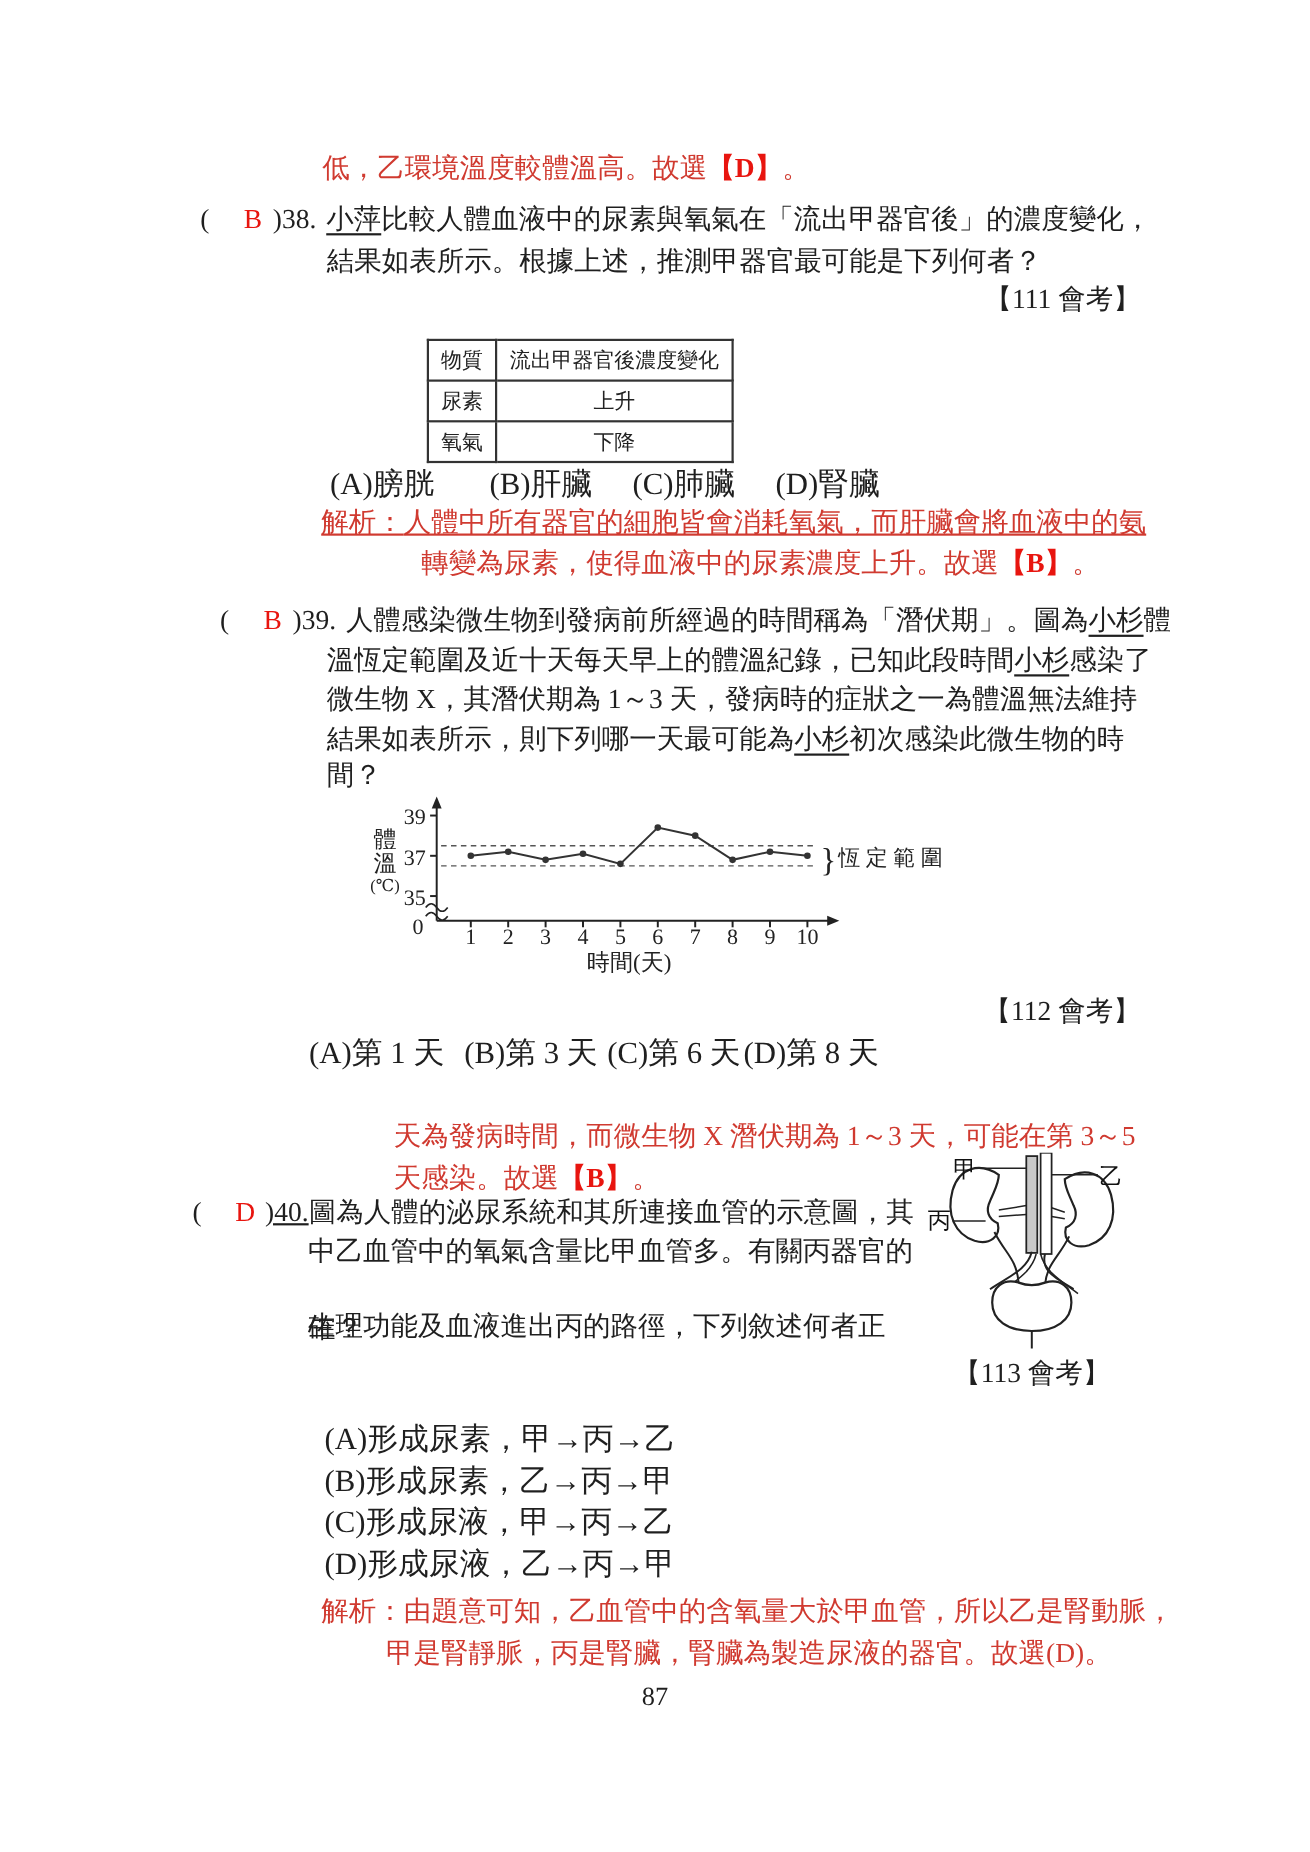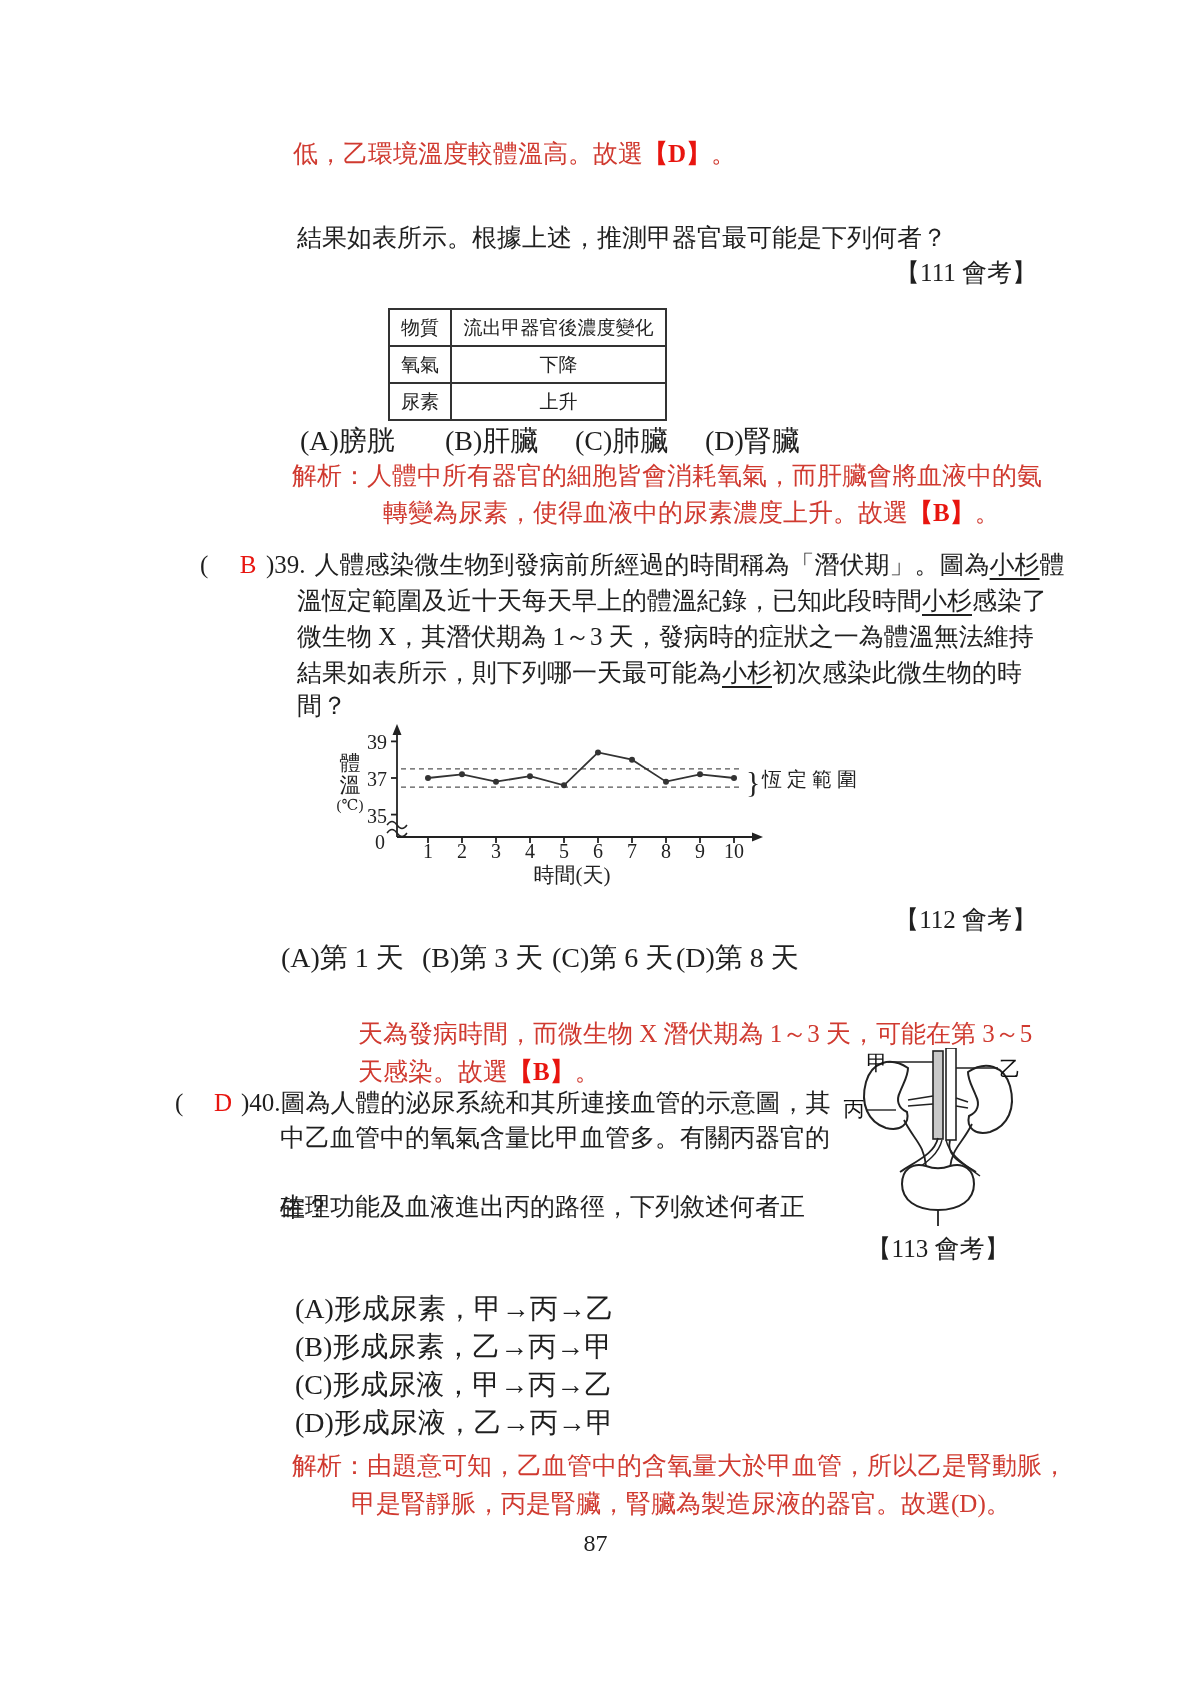--- a/index.html
+++ b/index.html
@@ -5,21 +5,21 @@
   html,body{margin:0;padding:0;background:#ffffff;}
   .page{position:relative;width:1191px;height:1684px;background:#fff;overflow:hidden;
         font-family:"Liberation Serif","DejaVu Serif",serif;color:var(--ink,#1f1f1f);}
   .line{position:absolute;font-size:25px;line-height:36px;white-space:nowrap;}
   .red{color:var(--red,#d03a30);}
   .r-ans{color:var(--ansred,#e8150f);font-weight:700;}
   .r-u{text-decoration:underline;text-underline-offset:5px;text-decoration-thickness:1.5px;}
   .mk-open{display:inline-block;width:30px;}
   .mk-ans{display:inline-block;width:36px;text-align:center;color:var(--ansred,#e8150f);}
   .mk-close{display:inline-block;margin-right:9px;}
-  .mk-close.tight{margin-right:0;}
+  .mk-close.tight{margin-right:0;text-decoration:underline;}
   .src{position:absolute;font-size:25px;line-height:34px;white-space:nowrap;}
   .src.right{right:154px;}
   table.qtable{position:absolute;border-collapse:collapse;font-size:19px;}
   table.qtable td{border:2px solid #333;text-align:center;height:35px;padding:0 4px;color:#222;}
   table.qtable td.c1{width:52px;}
   table.qtable td.c2{width:205px;}
   .opt{position:absolute;font-size:28px;line-height:34px;white-space:nowrap;}
   .pagenum{position:absolute;left:0;right:0;text-align:center;font-size:24px;}
   
   .ax{stroke:#222;stroke-width:1.8;fill:none;}
@@ -41,48 +41,51 @@
   .kthin{stroke:#222;stroke-width:1.4;fill:none;}
   .klab{font:21px "Liberation Serif","DejaVu Serif",serif;fill:#111;}
 </style>
 </head>
 <body>
 
 <div class="page">
 
   <div class="line red" style="left:293px;top:136px;"><span>低，乙環境溫度較體溫高。故選</span><span class="r-ans">【D】</span><span>。</span></div>
 
+  <div class="line" style="left:182px;top:182px;">
+    <span class="mk-open">(</span><span class="mk-ans">B</span><span class="mk-close">)38.</span><span><span class="r-u">小萍</span><span>比較人體血液中的尿素與氧氣在「流出甲器官後」的濃度變化，</span></span>
+  </div>
   <div class="line" style="left:297px;top:220px;text-align:right;">結果如表所示。根據上述，推測甲器官最可能是下列何者？</div>
   <div class="src right" style="top:256px;">【111 會考】</div>
 
   <table class="qtable" style="left:388px;top:308px;">
     <tbody>
         <tr>
       <td class="c1">物質</td>
       <td class="c2">流出甲器官後濃度變化</td>
     </tr>
     <tr>
+      <td class="c1">尿素</td>
+      <td class="c2">上升</td>
+    </tr>
+    <tr>
       <td class="c1">氧氣</td>
       <td class="c2">下降</td>
-    </tr>
-    <tr>
-      <td class="c1">尿素</td>
-      <td class="c2">上升</td>
     </tr>
   </tbody>
     </table>
 
   <div>
     <span class="opt" style="left:300px;top:424px;">(A)膀胱</span>
     <span class="opt" style="left:445px;top:424px;">(B)肝臟</span>
     <span class="opt" style="left:575px;top:424px;">(C)肺臟</span>
     <span class="opt" style="left:705px;top:424px;">(D)腎臟</span>
   </div>
 
-  <div class="line red" style="left:292px;top:458px;">
+  <div class="line red" style="left:292px;top:458px;text-decoration:underline;">
     <span>解析：</span><span>人體中所有器官的細胞皆會消耗氧氣，而肝臟會將血液中的氨</span>
   </div>
   <div class="line red" style="left:383px;top:495px;"><span>轉變為尿素，使得血液中的尿素濃度上升。故選</span><span class="r-ans">【B】</span><span>。</span></div>
 
   <div class="line" style="left:200px;top:547px;">
     <span class="mk-open">(</span><span class="mk-ans">B</span><span class="mk-close">)39.</span><span><span>人體感染微生物到發病前所經過的時間稱為「潛伏期」。圖為</span><span class="r-u">小杉</span><span>體</span></span>
   </div>
   <div class="line" style="left:297px;top:583px;"><span>溫恆定範圍及近十天每天早上的體溫紀錄，已知此段時間</span><span class="r-u">小杉</span><span>感染了</span></div>
   <div class="line" style="left:297px;top:619px;">微生物 X，其潛伏期為 1～3 天，發病時的症狀之一為體溫無法維持</div>
   <div class="line" style="left:297px;top:655px;"><span>結果如表所示，則下列哪一天最可能為</span><span class="r-u">小杉</span><span>初次感染此微生物的時</span></div>

